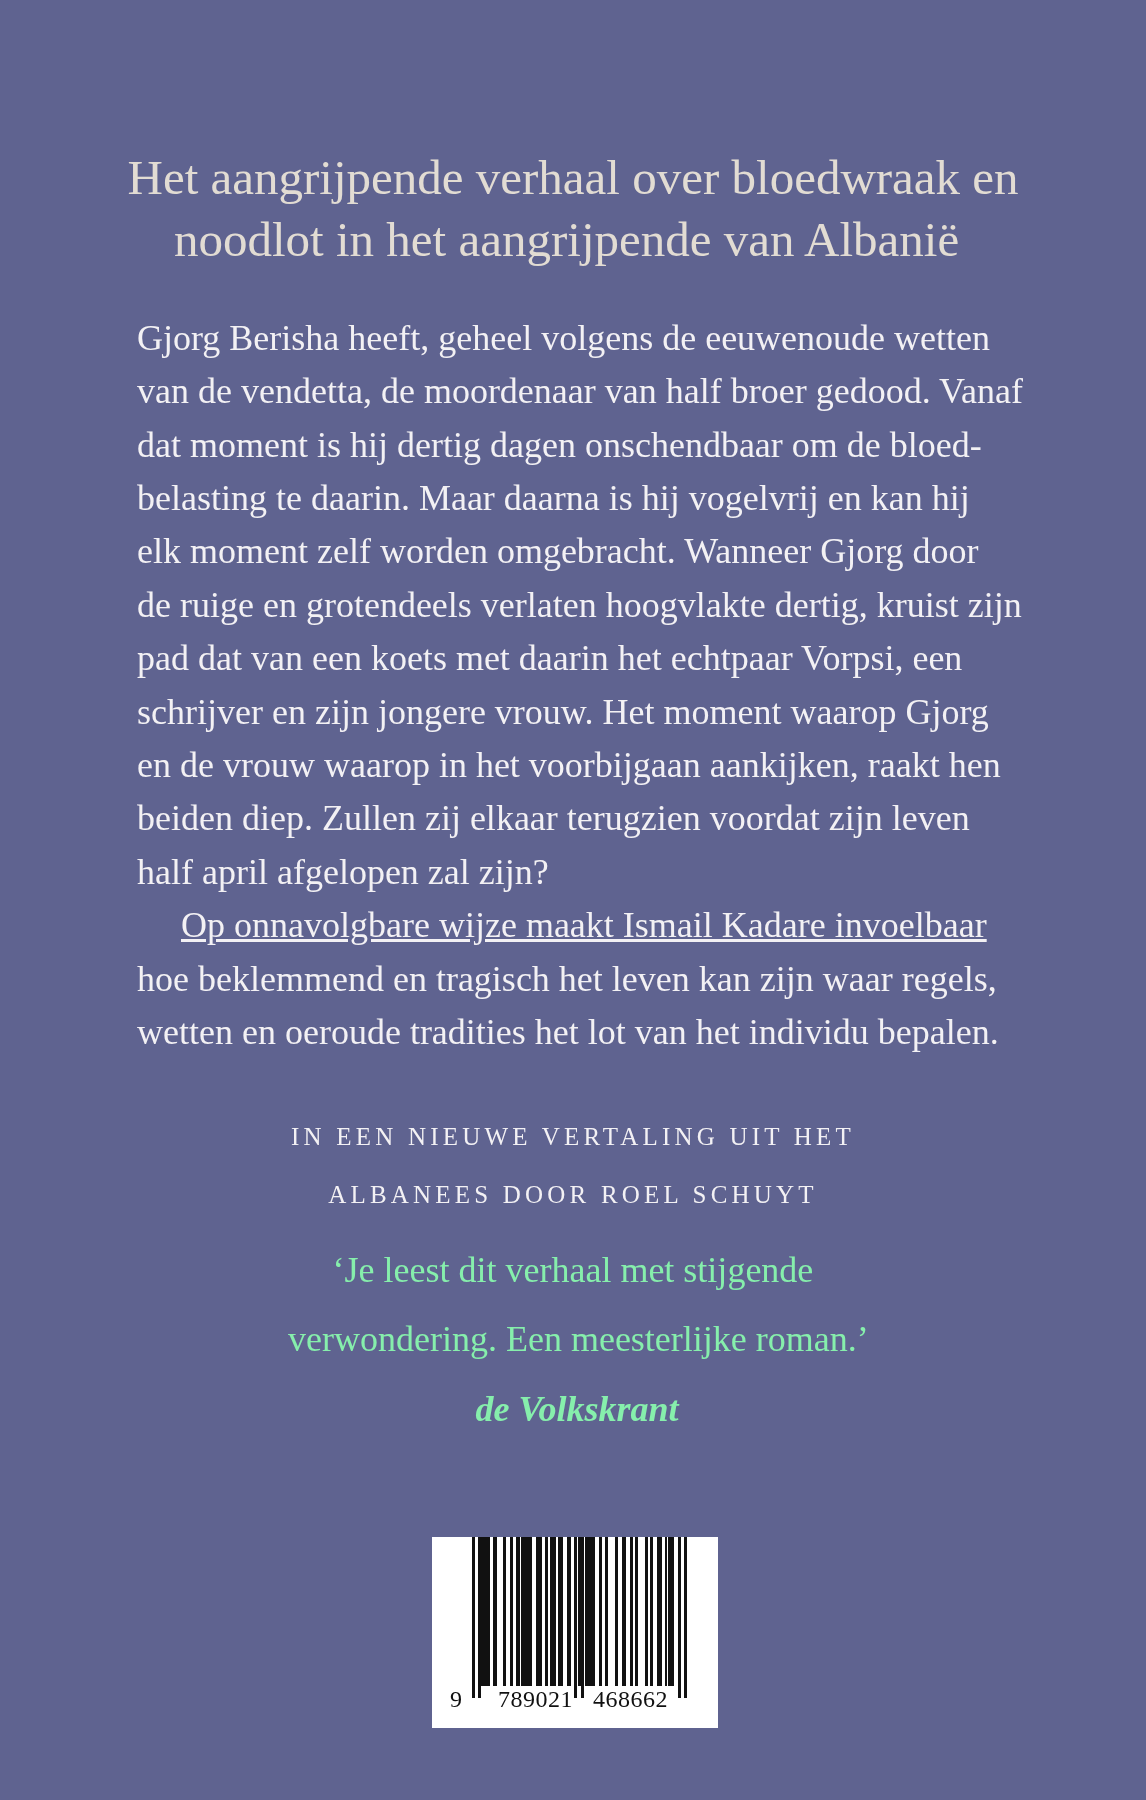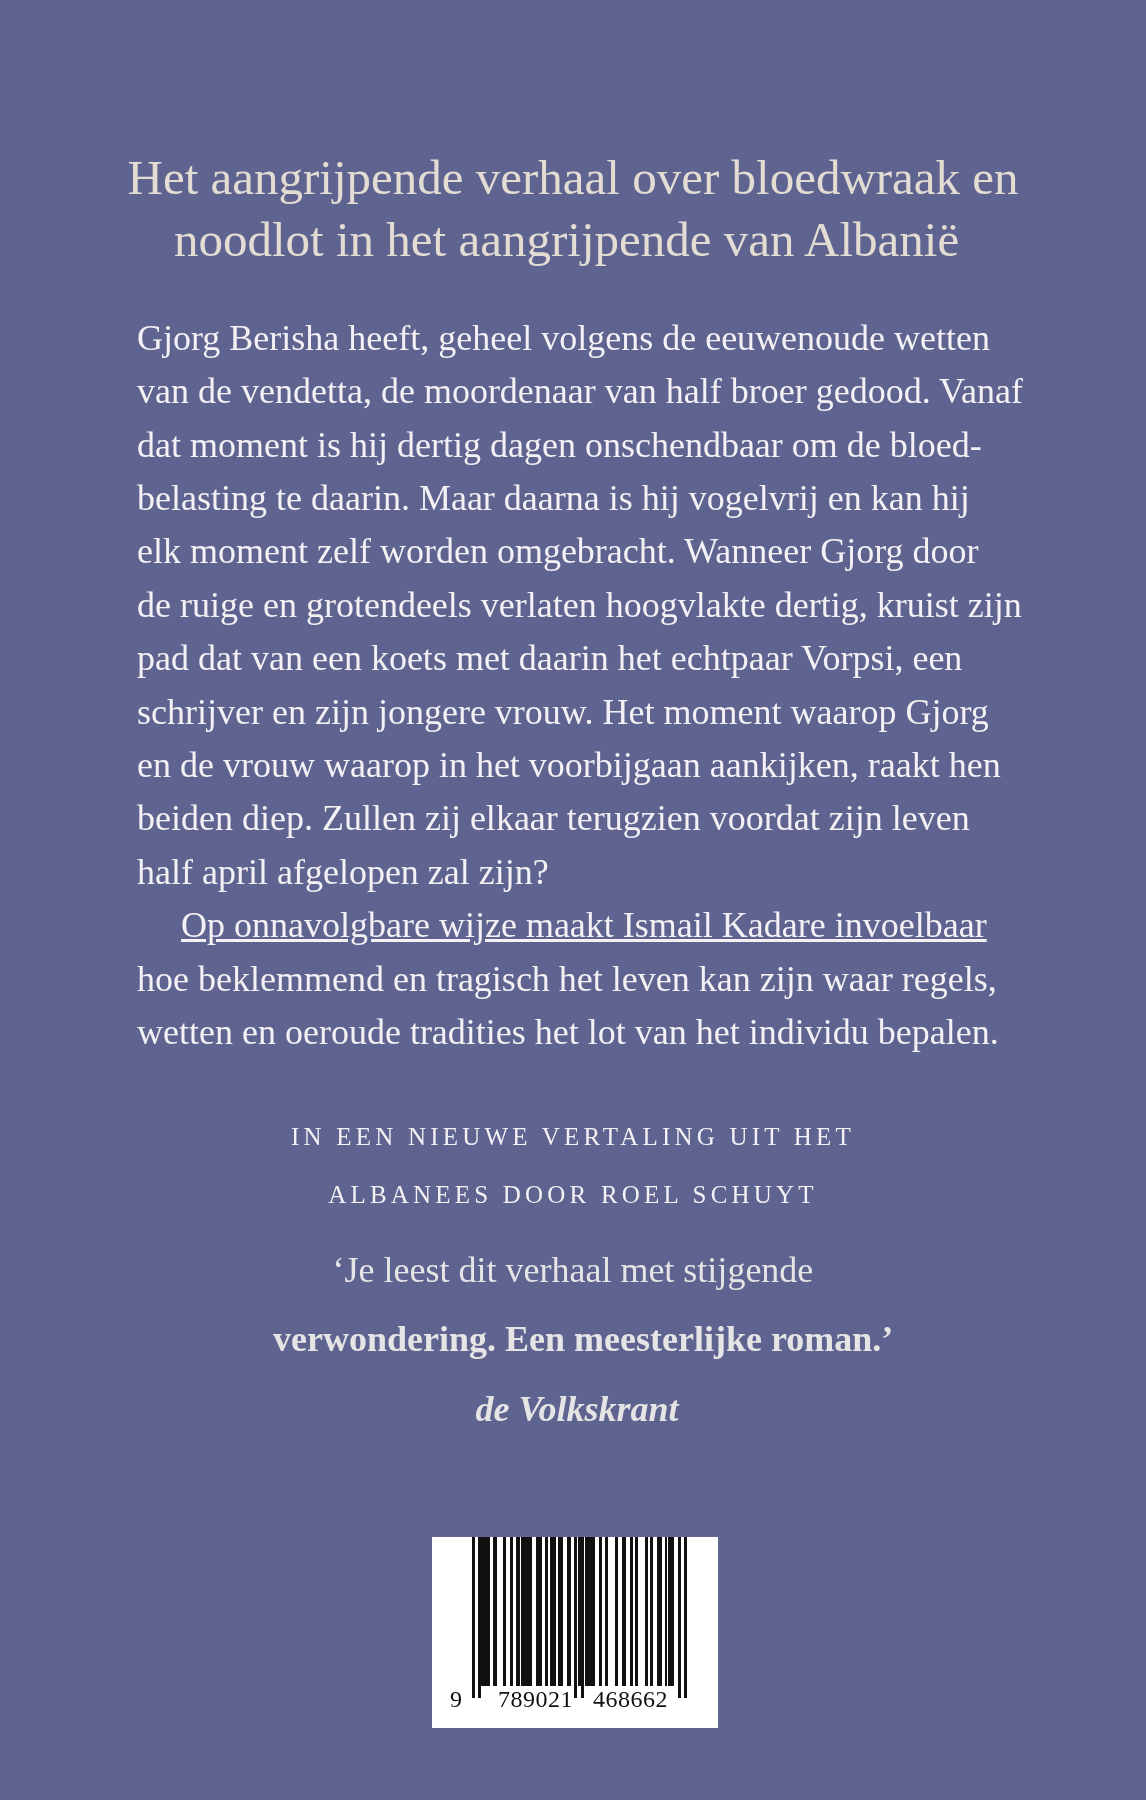--- a/index.html
+++ b/index.html
@@ -18,21 +18,21 @@
     font-size: 36px; color: #f3f1f4; left: 113px;
     transform-origin: left center;
     margin-left: 24px;
   }
   .body-text .line.indent { left: 157px; text-decoration: underline; }
   .credit .line {
     font-size: 25px; color: #f3f1f4; left: 0; width: 1146px; text-align: center;
     letter-spacing: 4.2px; text-transform: uppercase;
   }
   .quote .line {
-    font-size: 36px; color: #e5e5e5; left: 0; width: 1146px; text-align: left;
+    font-size: 36px; color: #86efac; left: 0; width: 1146px; text-align: left;
   }
   .quote .line.attr { font-style: italic; }
   .barcode {
     position: absolute; left: 432px; top: 1537px; width: 286px; height: 191px;
     background: #ffffff;
   }
   .bars { position: absolute; left: 40px; top: 0; width: 216px; height: 150px; }
   .bars span { position: absolute; top: 0; background: #111; height: 149px; }
   .bars span.guard { height: 161px; }
   .isbn-digits {
@@ -70,21 +70,21 @@
     <div class="line" style="top:1014px">wetten en oeroude tradities het lot van het individu bepalen.</div>
   </div>
 
   <div class="credit">
     <div class="line" style="top:1124px">In een nieuwe vertaling uit het</div>
     <div class="line" style="top:1182px">Albanees door Roel Schuyt</div>
   </div>
 
   <div class="quote">
     <div class="line" style="top: 1252px; width: auto; left: 332.5px; transform-origin: left center;">‘Je leest dit verhaal met stijgende</div>
-    <div class="line" style="top: 1321px; width: auto; left: 273px; transform-origin: left center; font-weight: bold;">verwondering. Een meesterlijke roman.’</div>
+    <div class="line" style="top: 1321px; width: auto; left: 288px; transform-origin: left center;">verwondering. Een meesterlijke roman.’</div>
     <div class="line attr" style="top: 1391px; width: auto; left: 475.5px; transform-origin: left center; font-weight: bold;">de Volkskrant</div>
   </div>
 
   <div class="barcode">
     <div class="bars">
       <span class="guard" style="left:0px;width:3px"></span>
       <span class="guard" style="left:6px;width:3px"></span>
       <span style="left:9px;width:9px"></span>
       <span style="left:21px;width:4px"></span>
       <span style="left:31px;width:3px"></span>

